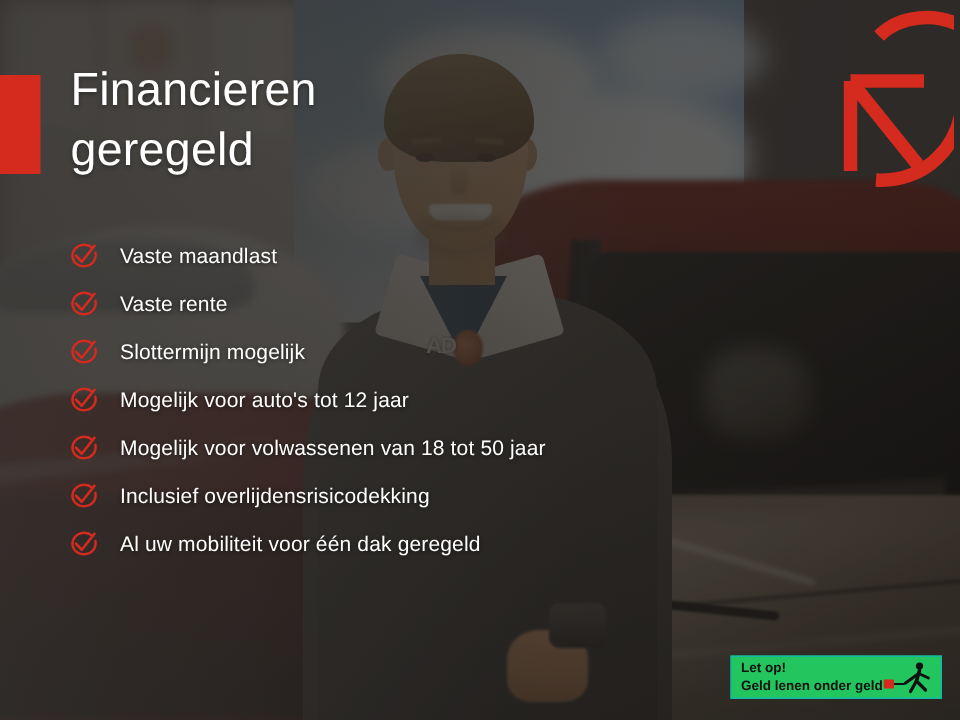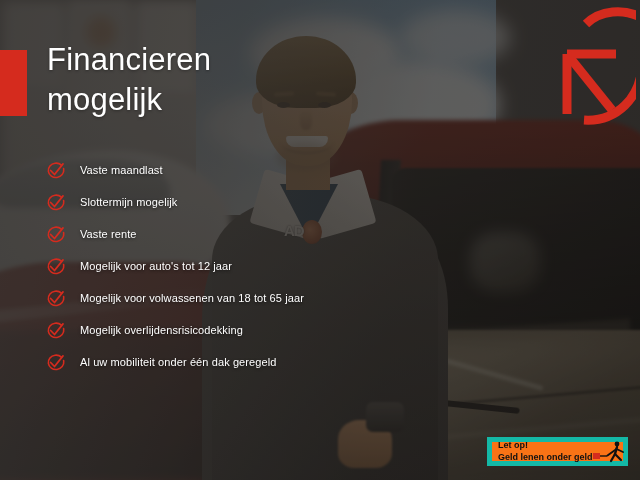--- a/index.html
+++ b/index.html
@@ -259,35 +259,35 @@
     height:32px;
   }
   .check{
     width:20px; height:20px; flex:0 0 20px; margin-right:14px;
     position:relative;
   }
   .check svg{ display:block; width:20px; height:20px; }
   .bullet-label{
     color:#ffffff;
     font-family:"Liberation Sans", sans-serif;
-    font-size:11px; font-weight:400; letter-spacing:.1px;
+    font-size:14px; font-weight:400; letter-spacing:.1px;
     white-space:nowrap;
     text-shadow:0 1px 3px rgba(0,0,0,.55);
   }
 
   
   .arc{ position:absolute; right:4px; top:2px; width:82px; height:124px; }
   .arc svg{ display:block; }
 
   
   .afm{
     position:absolute; left:487px; top:437px;
     width:141px; height:29px;
-    background:#f97316;
-    border:5px solid #14b8a6;
+    background:#22c55e;
+    border:1px solid #14b8a6;
     display:flex; align-items:center;
     padding:0 6px;
   }
   .afm-text{
     color:#111111;
     font-family:"Liberation Sans", sans-serif;
     font-size:9px; font-weight:700; line-height:1.33;
     letter-spacing:0;
   }
   .afm-text span{ display:block; white-space:nowrap; }
@@ -362,21 +362,21 @@
 
   <div class="overlay"></div>
   <div class="overlay2"></div>
 
   <div class="content">
 
     <div class="accent-block"></div>
 
     <div class="headline">
       <span class="l1">Financieren</span>
-      <span class="l2">mogelijk</span>
+      <span class="l2">geregeld</span>
     </div>
 
     <div class="bullets">
 
       <div class="bullet">
         <span class="check">
           <svg viewBox="0 0 24 24" fill="none">
             <ellipse cx="12" cy="12.4" rx="9.3" ry="8.6" stroke="#d52b1e" stroke-width="1.9" stroke-linecap="round" stroke-dasharray="50 5" transform="rotate(-8 12 12)"></ellipse>
             <path d="M5.6 12.6 L10.2 17.4 L20.4 4.6" stroke="#d52b1e" stroke-width="2.1" stroke-linecap="round" stroke-linejoin="round"></path>
           </svg>
@@ -384,72 +384,72 @@
         <span class="bullet-label">Vaste maandlast</span>
       </div>
 
       <div class="bullet">
         <span class="check">
           <svg viewBox="0 0 24 24" fill="none">
             <ellipse cx="12" cy="12.4" rx="9.3" ry="8.6" stroke="#d52b1e" stroke-width="1.9" stroke-linecap="round" stroke-dasharray="50 5" transform="rotate(-8 12 12)"></ellipse>
             <path d="M5.6 12.6 L10.2 17.4 L20.4 4.6" stroke="#d52b1e" stroke-width="2.1" stroke-linecap="round" stroke-linejoin="round"></path>
           </svg>
         </span>
+        <span class="bullet-label">Vaste rente</span>
+      </div>
+
+      <div class="bullet">
+        <span class="check">
+          <svg viewBox="0 0 24 24" fill="none">
+            <ellipse cx="12" cy="12.4" rx="9.3" ry="8.6" stroke="#d52b1e" stroke-width="1.9" stroke-linecap="round" stroke-dasharray="50 5" transform="rotate(-8 12 12)"></ellipse>
+            <path d="M5.6 12.6 L10.2 17.4 L20.4 4.6" stroke="#d52b1e" stroke-width="2.1" stroke-linecap="round" stroke-linejoin="round"></path>
+          </svg>
+        </span>
         <span class="bullet-label">Slottermijn mogelijk</span>
       </div>
 
       <div class="bullet">
         <span class="check">
           <svg viewBox="0 0 24 24" fill="none">
             <ellipse cx="12" cy="12.4" rx="9.3" ry="8.6" stroke="#d52b1e" stroke-width="1.9" stroke-linecap="round" stroke-dasharray="50 5" transform="rotate(-8 12 12)"></ellipse>
             <path d="M5.6 12.6 L10.2 17.4 L20.4 4.6" stroke="#d52b1e" stroke-width="2.1" stroke-linecap="round" stroke-linejoin="round"></path>
           </svg>
         </span>
-        <span class="bullet-label">Vaste rente</span>
-      </div>
-
-      <div class="bullet">
-        <span class="check">
-          <svg viewBox="0 0 24 24" fill="none">
-            <ellipse cx="12" cy="12.4" rx="9.3" ry="8.6" stroke="#d52b1e" stroke-width="1.9" stroke-linecap="round" stroke-dasharray="50 5" transform="rotate(-8 12 12)"></ellipse>
-            <path d="M5.6 12.6 L10.2 17.4 L20.4 4.6" stroke="#d52b1e" stroke-width="2.1" stroke-linecap="round" stroke-linejoin="round"></path>
-          </svg>
-        </span>
         <span class="bullet-label">Mogelijk voor auto's tot 12 jaar</span>
       </div>
 
 
       <div class="bullet">
         <span class="check">
           <svg viewBox="0 0 24 24" fill="none">
             <ellipse cx="12" cy="12.4" rx="9.3" ry="8.6" stroke="#d52b1e" stroke-width="1.9" stroke-linecap="round" stroke-dasharray="50 5" transform="rotate(-8 12 12)"></ellipse>
             <path d="M5.6 12.6 L10.2 17.4 L20.4 4.6" stroke="#d52b1e" stroke-width="2.1" stroke-linecap="round" stroke-linejoin="round"></path>
           </svg>
         </span>
-        <span class="bullet-label">Mogelijk voor volwassenen van 18 tot 65 jaar</span>
-      </div>
-
-      <div class="bullet">
-        <span class="check">
-          <svg viewBox="0 0 24 24" fill="none">
-            <ellipse cx="12" cy="12.4" rx="9.3" ry="8.6" stroke="#d52b1e" stroke-width="1.9" stroke-linecap="round" stroke-dasharray="50 5" transform="rotate(-8 12 12)"></ellipse>
-            <path d="M5.6 12.6 L10.2 17.4 L20.4 4.6" stroke="#d52b1e" stroke-width="2.1" stroke-linecap="round" stroke-linejoin="round"></path>
-          </svg>
-        </span>
-        <span class="bullet-label">Mogelijk overlijdensrisicodekking</span>
-      </div>
-
-      <div class="bullet">
-        <span class="check">
-          <svg viewBox="0 0 24 24" fill="none">
-            <ellipse cx="12" cy="12.4" rx="9.3" ry="8.6" stroke="#d52b1e" stroke-width="1.9" stroke-linecap="round" stroke-dasharray="50 5" transform="rotate(-8 12 12)"></ellipse>
-            <path d="M5.6 12.6 L10.2 17.4 L20.4 4.6" stroke="#d52b1e" stroke-width="2.1" stroke-linecap="round" stroke-linejoin="round"></path>
-          </svg>
-        </span>
-        <span class="bullet-label">Al uw mobiliteit onder één dak geregeld</span>
+        <span class="bullet-label">Mogelijk voor volwassenen van 18 tot 50 jaar</span>
+      </div>
+
+      <div class="bullet">
+        <span class="check">
+          <svg viewBox="0 0 24 24" fill="none">
+            <ellipse cx="12" cy="12.4" rx="9.3" ry="8.6" stroke="#d52b1e" stroke-width="1.9" stroke-linecap="round" stroke-dasharray="50 5" transform="rotate(-8 12 12)"></ellipse>
+            <path d="M5.6 12.6 L10.2 17.4 L20.4 4.6" stroke="#d52b1e" stroke-width="2.1" stroke-linecap="round" stroke-linejoin="round"></path>
+          </svg>
+        </span>
+        <span class="bullet-label">Inclusief overlijdensrisicodekking</span>
+      </div>
+
+      <div class="bullet">
+        <span class="check">
+          <svg viewBox="0 0 24 24" fill="none">
+            <ellipse cx="12" cy="12.4" rx="9.3" ry="8.6" stroke="#d52b1e" stroke-width="1.9" stroke-linecap="round" stroke-dasharray="50 5" transform="rotate(-8 12 12)"></ellipse>
+            <path d="M5.6 12.6 L10.2 17.4 L20.4 4.6" stroke="#d52b1e" stroke-width="2.1" stroke-linecap="round" stroke-linejoin="round"></path>
+          </svg>
+        </span>
+        <span class="bullet-label">Al uw mobiliteit voor één dak geregeld</span>
       </div>
 
     </div>
 
     <div class="arc">
       <svg width="82" height="124" viewBox="0 0 82 124" fill="none">
         <path d="M32 22 C46 8, 70 6, 88 16" stroke="#d52b1e" stroke-width="9" stroke-linecap="butt"></path>
         <path d="M88 60 C88 96, 62 120, 30 118" stroke="#d52b1e" stroke-width="9" stroke-linecap="butt"></path>
         <path d="M13 52 L62 52" stroke="#d52b1e" stroke-width="9"></path>
         <path d="M13 52 L13 112" stroke="#d52b1e" stroke-width="9"></path>

